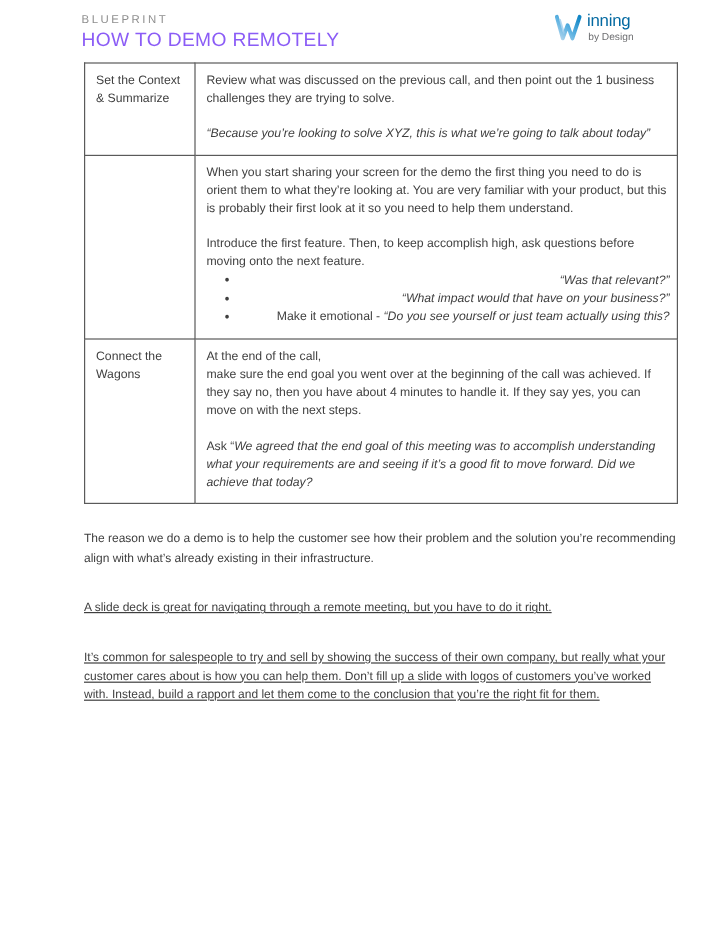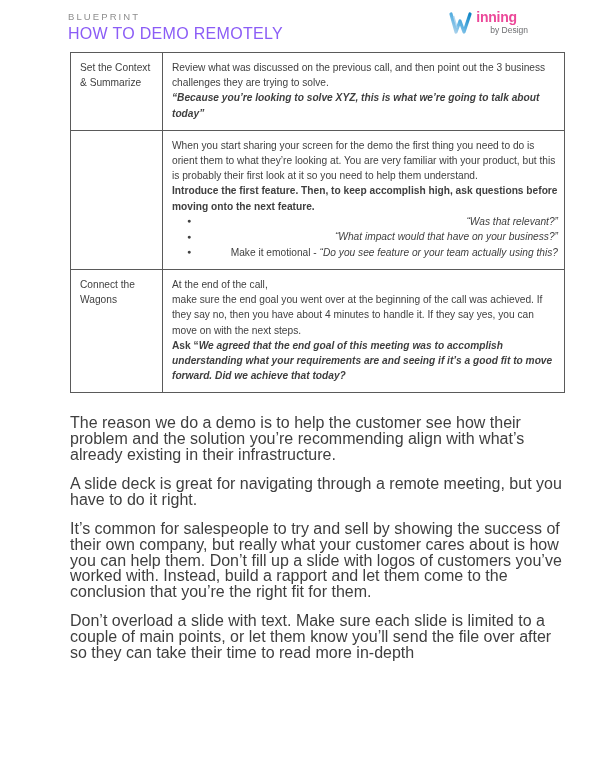--- a/index.html
+++ b/index.html
@@ -59,33 +59,33 @@
   }
   .logo-mark {
     display: block;
   }
   .logo-text {
     margin-left: 1px;
     line-height: 1;
   }
   .logo-name {
     font-size: 14px;
-    font-weight: bold;
-    color: #ec4899;
+    font-weight: normal;
+    color: #0369a1;
     letter-spacing: -0.2px;
     display: block;
     line-height: 14px;
   }
   .logo-tag {
     font-size: 8.5px;
     color: #6d6e71;
     display: block;
     line-height: 11px;
     margin-top: 1px;
-    margin-left: 14px;
+    margin-left: 1px;
   }
 
   
   .blueprint-table {
     border-collapse: collapse;
     width: 495px;
     margin-left: 34px;
     table-layout: fixed;
   }
   .blueprint-table td {
@@ -96,21 +96,21 @@
     line-height: 15.2px;
     color: #3f3f3f;
   }
   .col-label {
     width: 76px;
   }
   .cell-p {
     margin: 0;
   }
   .cell-p + .cell-p {
-    font-weight: bold;
+    margin-top: 14px;
   }
   .q {
     font-style: italic;
   }
   .bullets {
     margin: 0;
     padding-left: 28px;
     list-style: none;
     text-align: right;
   }
@@ -138,26 +138,27 @@
   .section-head {
     font-size: 10.3px;
     font-weight: bold;
     color: #29b0e6;
     letter-spacing: 0.25px;
     line-height: 16px;
     margin: 0 0 1px 0;
   }
   .body-p {
     margin: 0;
-    font-size: 16px;
+    font-size: 10px;
     line-height: 15.6px;
     color: #3f3f3f;
   }
   .body-p + .body-p {
-    margin-top: 14px;
+    margin-top: 26px;
+    text-decoration: underline;
   }
   .body-p.after-head {
     margin-top: 0;
   }
 </style>
 </head>
 <body>
 
 <div class="page">
 
@@ -187,41 +188,41 @@
   </div>
 
   <table class="blueprint-table">
     <tbody>
 
       <tr>
         <td class="col-label">
           <p class="cell-p">Set the Context &amp; Summarize</p>
         </td>
         <td>
-          <p class="cell-p">Review what was discussed on the previous call, and then point out the 3 business challenges they are trying to solve.</p>
+          <p class="cell-p">Review what was discussed on the previous call, and then point out the 1 business challenges they are trying to solve.</p>
           <p class="cell-p q">“Because you’re looking to solve XYZ, this is  what we’re going to talk about today”</p>
         </td>
       </tr>
 
       <tr>
         <td class="col-label">
           <p class="cell-p"></p>
         </td>
         <td>
           <p class="cell-p">When you start sharing your screen for the demo the first thing you need to do is orient them to what they’re looking at. You are very familiar with your product, but this is probably their first look at it so you need to help them understand.</p>
           <p class="cell-p">Introduce the first feature. Then, to keep accomplish high, ask questions before moving onto the next feature.</p>
           <ul class="bullets">
             <li>
               <span class="q">“Was that relevant?”</span>
             </li>
             <li>
               <span class="q">“What impact would that have on your business?”</span>
             </li>
             <li>
-              <span>Make it emotional - </span><span class="q">“Do you see feature or your team actually using this?</span>
+              <span>Make it emotional - </span><span class="q">“Do you see yourself or just team actually using this?</span>
             </li>
           </ul>
         </td>
       </tr>
 
       <tr>
         <td class="col-label">
           <p class="cell-p">Connect the Wagons</p>
         </td>
         <td>
@@ -230,16 +231,15 @@
           <p class="cell-p"><span>Ask “</span><span class="q">We agreed that the end goal of this meeting was to accomplish understanding what your requirements are and seeing if it’s a good fit to move forward. Did we achieve that today?</span></p>
         </td>
       </tr>
     </tbody>
   </table>
 
   <div class="body-section">
     <p class="body-p after-head">The reason we do a demo is to help the customer see how their problem and the solution you’re recommending align with what’s already existing in their infrastructure.</p>
     <p class="body-p">A slide deck is great for navigating through a remote meeting, but you have to do it right.</p>
     <p class="body-p">It’s common for salespeople to try and sell by showing the success of their own company, but really what your customer cares about is how you can help them. Don’t fill up a slide with logos of customers you’ve worked with. Instead, build a rapport and let them come to the conclusion that you’re the right fit for them.</p>
-    <p class="body-p">Don’t overload a slide with text. Make sure each slide is limited to a couple of main points, or let them know you’ll send the file over after so they can take their time to read more in-depth</p>
   </div>
 
 </div>
 
 </body></html>

